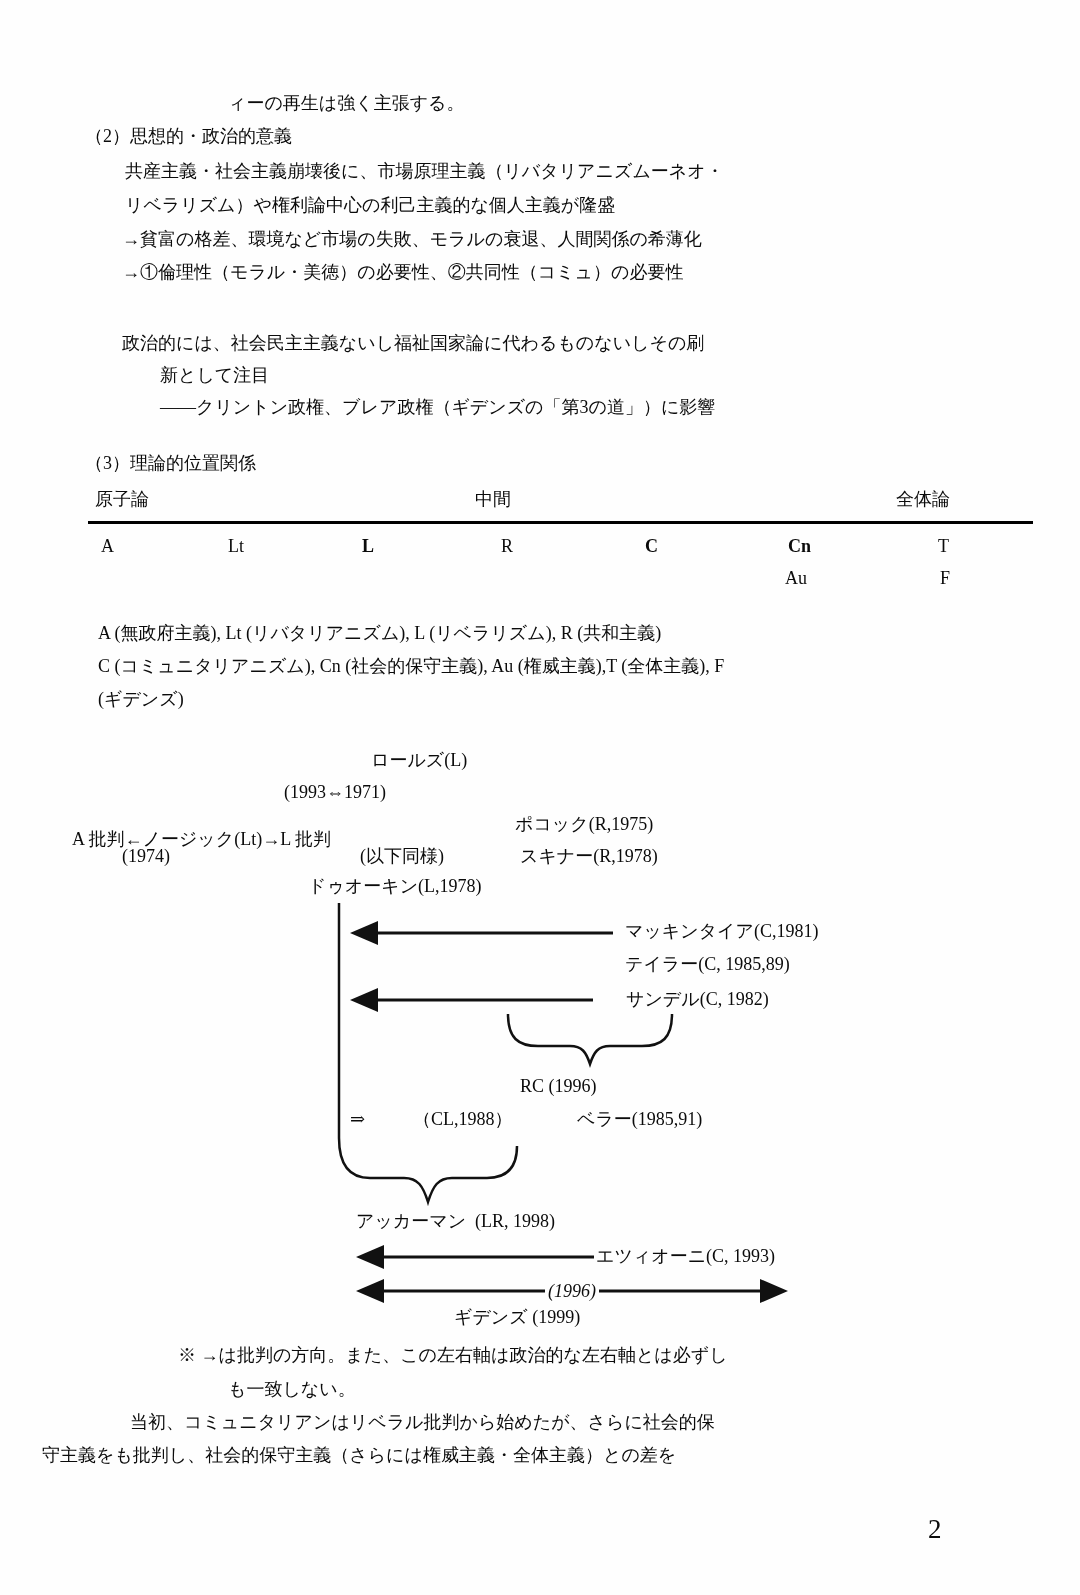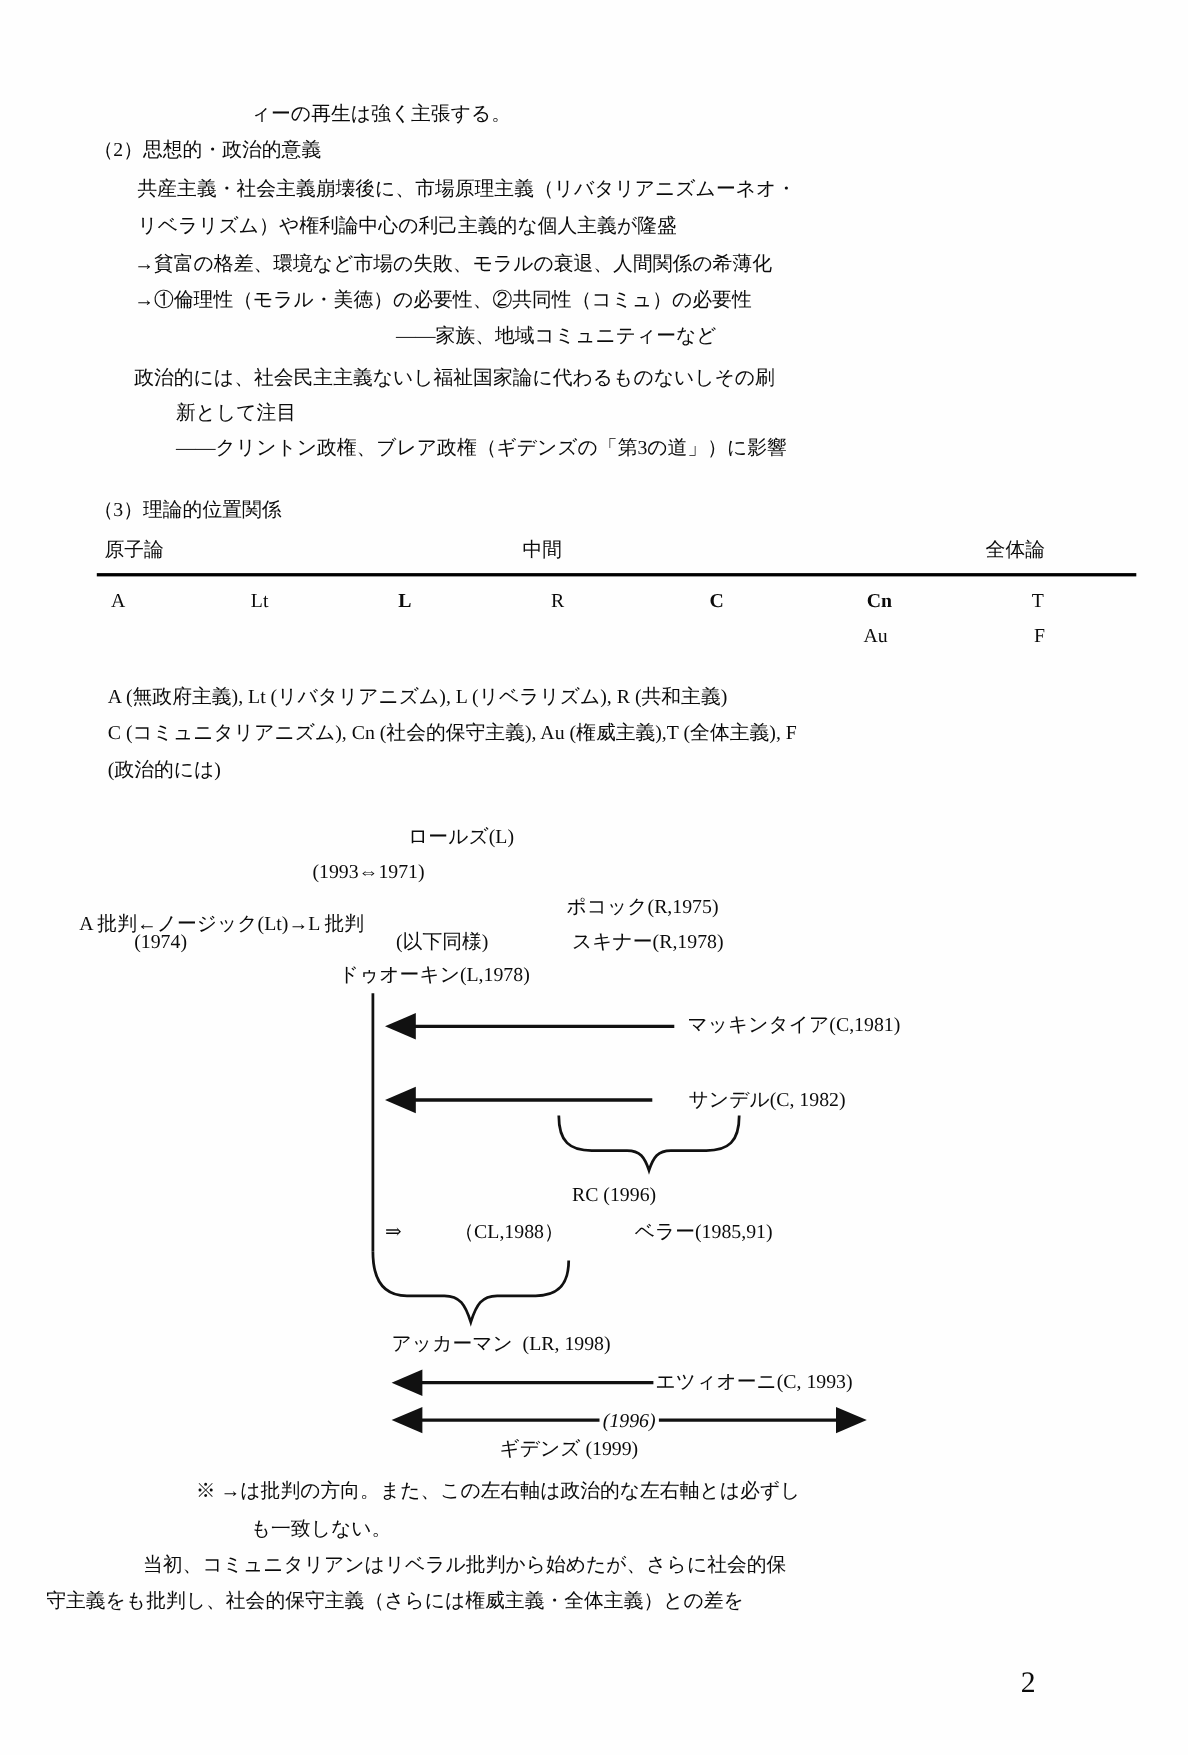--- a/index.html
+++ b/index.html
@@ -38,21 +38,20 @@
 <body>
 
 <div class="page">
 
   <div class="t" style="left:228px;top:88px">ィーの再生は強く主張する。</div>
   <div class="t" style="left:85px;top:121px">（2）思想的・政治的意義</div>
   <div class="t" style="left:125px;top:156px">共産主義・社会主義崩壊後に、市場原理主義（リバタリアニズムーネオ・</div>
   <div class="t" style="left:125px;top:190px">リベラリズム）や権利論中心の利己主義的な個人主義が隆盛</div>
   <div class="t" style="left:122px;top:224px">→貧富の格差、環境など市場の失敗、モラルの衰退、人間関係の希薄化</div>
   <div class="t" style="left:122px;top:257px">→①倫理性（モラル・美徳）の必要性、②共同性（コミュ）の必要性</div>
-  <div class="t" style="left:360px;top:290px">——家族、地域コミュニティーなど</div>
   <div class="t" style="left:122px;top:328px">政治的には、社会民主主義ないし福祉国家論に代わるものないしその刷</div>
   <div class="t" style="left:160px;top:360px">新として注目</div>
   <div class="t" style="left:160px;top:392px">——クリントン政権、ブレア政権（ギデンズの「第3の道」）に影響</div>
 
   <div class="t" style="left:85px;top:448px">（3）理論的位置関係</div>
   <div class="t" style="left:95px;top:484px">原子論</div>
   <div class="t" style="left:475px;top:484px">中間</div>
   <div class="t" style="left:896px;top:484px">全体論</div>
   <div class="rule"></div>
 
@@ -61,21 +60,21 @@
   <div class="t bold" style="left:362px;top:531px">L</div>
   <div class="t" style="left:501px;top:531px">R</div>
   <div class="t bold" style="left:645px;top:531px">C</div>
   <div class="t bold" style="left:788px;top:531px">Cn</div>
   <div class="t" style="left:938px;top:531px">T</div>
   <div class="t" style="left:785px;top:563px">Au</div>
   <div class="t" style="left:940px;top:563px">F</div>
 
   <div class="t" style="left:98px;top:618px">A (無政府主義), Lt (リバタリアニズム), L (リベラリズム), R (共和主義)</div>
   <div class="t" style="left:98px;top:651px">C (コミュニタリアニズム), Cn (社会的保守主義), Au (権威主義),T (全体主義), F</div>
-  <div class="t" style="left:98px;top:684px">(政治的には)</div>
+  <div class="t" style="left:98px;top:684px">(ギデンズ)</div>
 
   <svg class="overlay" viewBox="0 0 1080 1595">
     <line class="shape" x1="339" y1="903" x2="339" y2="1138" stroke-width="2.5"></line>
 
     <line class="shape" x1="374" y1="933" x2="613" y2="933" stroke-width="3"></line>
     <polygon class="fillshape" points="350,933 378,921 378,945"></polygon>
 
     <line class="shape" x1="374" y1="1000" x2="593" y2="1000" stroke-width="3"></line>
     <polygon class="fillshape" points="350,1000 378,988 378,1012"></polygon>
 
@@ -93,20 +92,21 @@
 
   <div class="t" style="left:371px;top:745px">ロールズ(L)</div>
   <div class="t" style="left:284px;top:777px">(1993⇔1971)</div>
   <div class="t" style="left:72px;top:824px">A 批判←ノージック(Lt)→L 批判</div>
   <div class="t" style="left:515px;top:809px">ポコック(R,1975)</div>
   <div class="t" style="left:122px;top:841px">(1974)</div>
   <div class="t" style="left:360px;top:841px">(以下同様)</div>
   <div class="t" style="left:520px;top:841px">スキナー(R,1978)</div>
   <div class="t" style="left:308px;top:871px">ドゥオーキン(L,1978)</div>
   <div class="t" style="left:625px;top:916px">マッキンタイア(C,1981)</div>
+  <div class="t" style="left:625px;top:949px">テイラー(C, 1985,89)</div>
   <div class="t" style="left:626px;top:984px">サンデル(C, 1982)</div>
   <div class="t" style="left:520px;top:1071px">RC (1996)</div>
   <div class="t" style="left:350px;top:1104px">⇒</div>
   <div class="t" style="left:413px;top:1104px">（CL,1988）</div>
   <div class="t" style="left:577px;top:1104px">ベラー(1985,91)</div>
   <div class="t" style="left:356px;top:1206px">アッカーマン  (LR, 1998)</div>
   <div class="t" style="left:596px;top:1241px">エツィオーニ(C, 1993)</div>
   <div class="t lbl-on-line" style="left:545px;top:1276px">(1996)</div>
   <div class="t" style="left:454px;top:1302px">ギデンズ (1999)</div>
 

